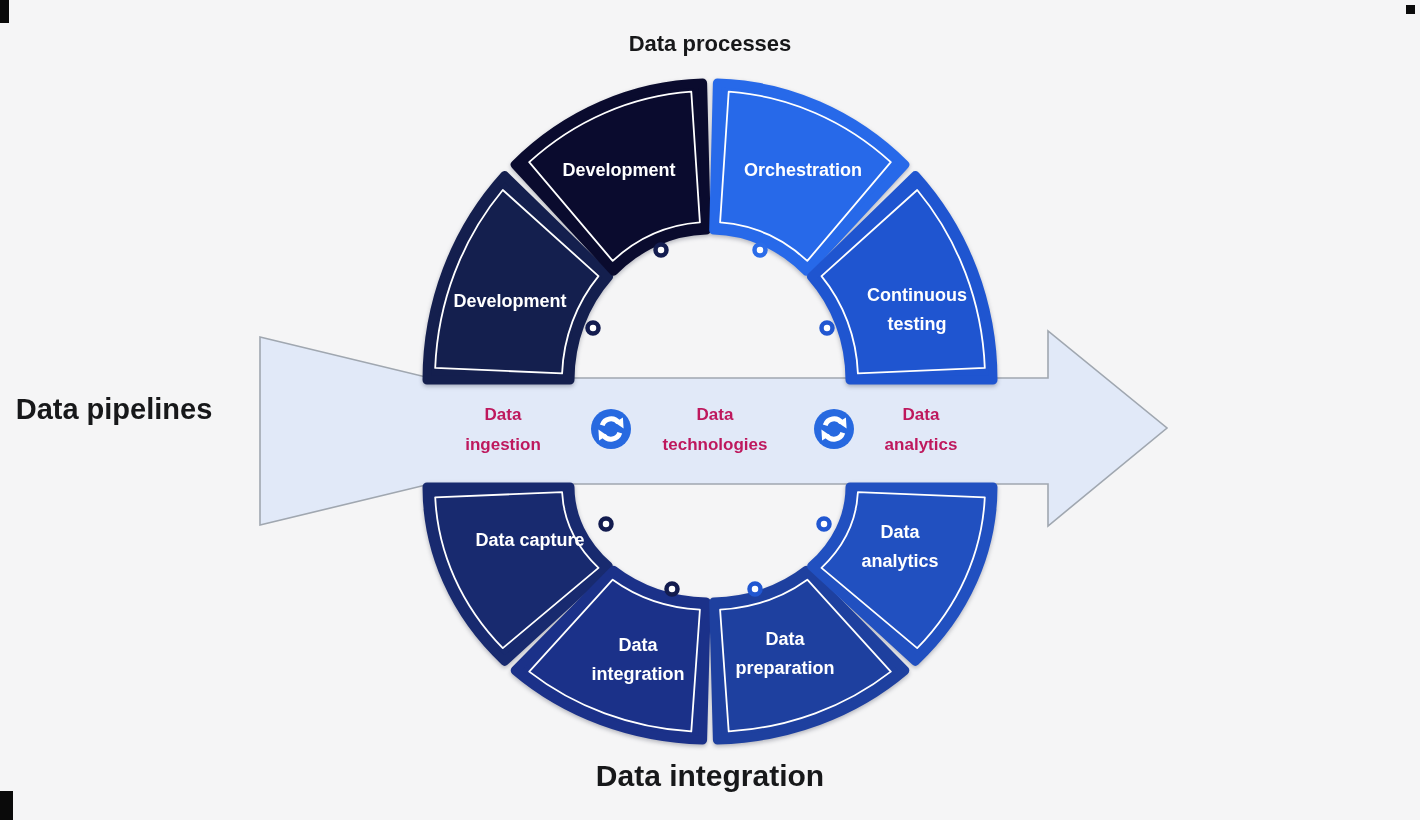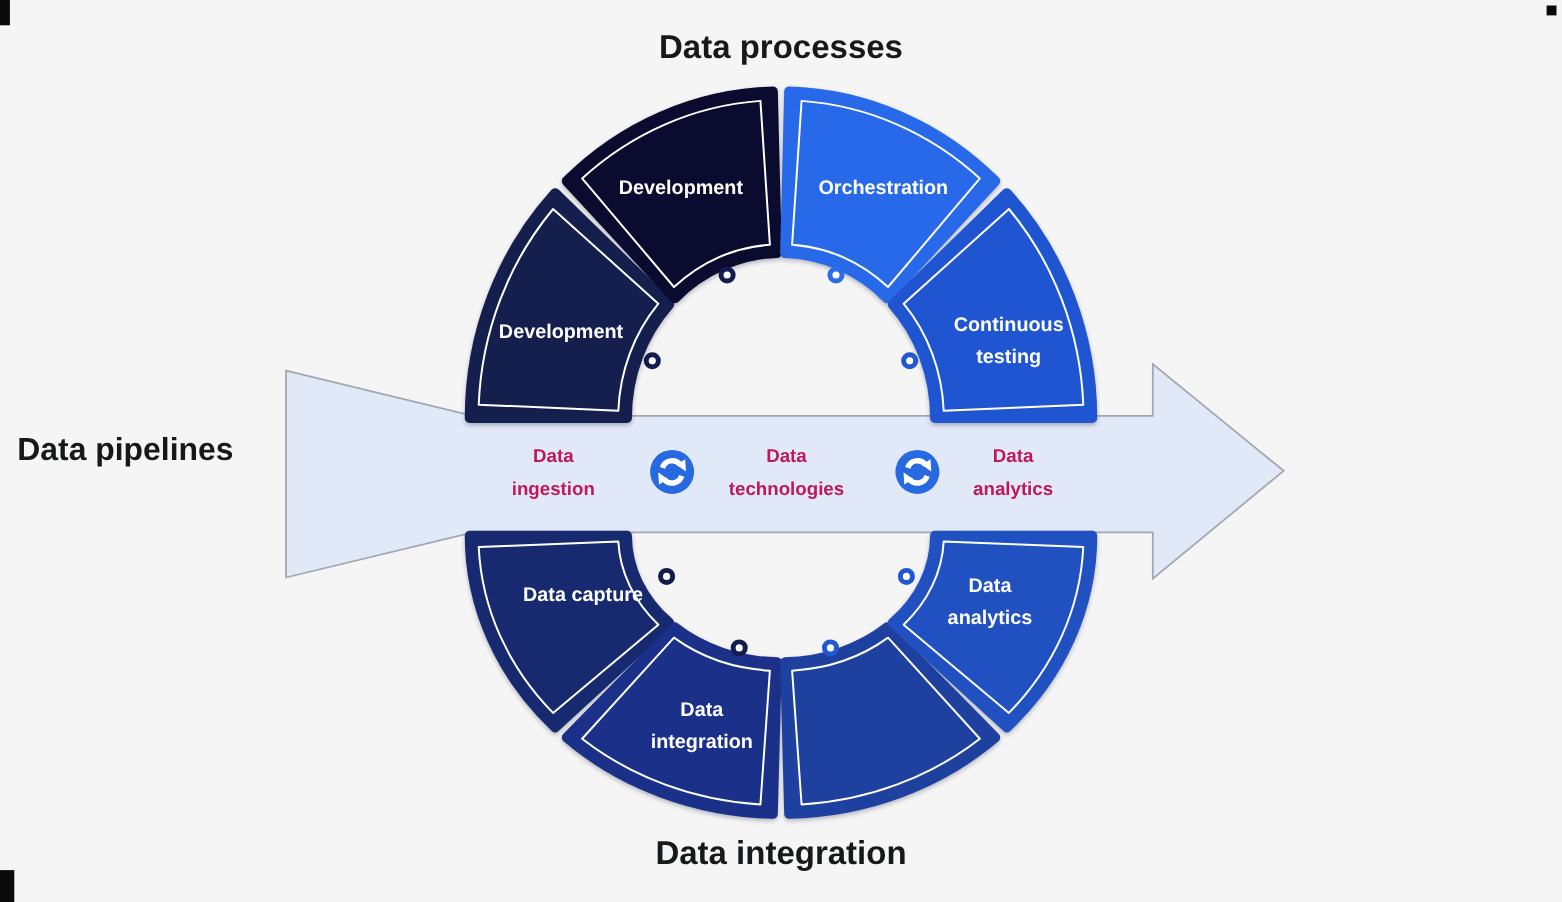--- a/index.html
+++ b/index.html
@@ -1,20 +1,20 @@
 <!DOCTYPE html>
 <html><head>
 <meta charset="utf-8">
 <style>
   html,body{margin:0;padding:0;background:#e9e9ea;}
   .stage{position:relative;width:1420px;height:820px;background:#f5f5f6;overflow:hidden;
          font-family:"Liberation Sans",sans-serif;}
   #ring-svg{position:absolute;left:0;top:0;width:1420px;height:820px;}
   .big{position:absolute;color:#17181a;font-weight:700;text-align:center;}
-  .title-top{left:0;right:0;top:26px;font-size:30px;line-height:36px;}
+  .title-top{left:0;right:0;top:26px;font-size:22px;line-height:36px;}
   .title-bottom{left:0;right:0;top:758px;font-size:30px;line-height:36px;}
   .side-left{left:14px;top:385px;width:200px;font-size:29px;line-height:48px;}
   .side-right{left:1171px;top:385px;width:200px;font-size:29px;line-height:48px;}
   .seg-label{position:absolute;color:#ffffff;font-weight:700;font-size:18px;
              text-align:center;line-height:29px;}
   .seg-development{left:435px;top:287px;width:150px;}
   .seg-deployment{left:544px;top:156px;width:150px;}
   .seg-orchestration{left:728px;top:156px;width:150px;}
   .seg-continuous{left:852px;top:281px;width:130px;}
   .seg-capture{left:475px;top:526px;width:110px;}
@@ -93,20 +93,21 @@
   <div class="big title-top">Data processes</div>
   <div class="big title-bottom">Data integration</div>
   <div class="big side-left">Data pipelines</div>
 
   <div class="seg-label seg-development">Development</div>
   <div class="seg-label seg-deployment">Development</div>
   <div class="seg-label seg-orchestration">Orchestration</div>
   <div class="seg-label seg-continuous">Continuous testing</div>
   <div class="seg-label seg-capture">Data capture</div>
   <div class="seg-label seg-integration">Data integration</div>
+  <div class="seg-label seg-preparation">Data preparation</div>
   <div class="seg-label seg-analytics-b">Data analytics</div>
 
   <div class="stage-label stg1">Data ingestion</div>
   <div class="stage-label stg2">Data technologies</div>
   <div class="stage-label stg3">Data analytics</div>
 
   <div class="artifact art-tl"></div>
   <div class="artifact art-tr"></div>
   <div class="artifact art-bl"></div>
 </div>

